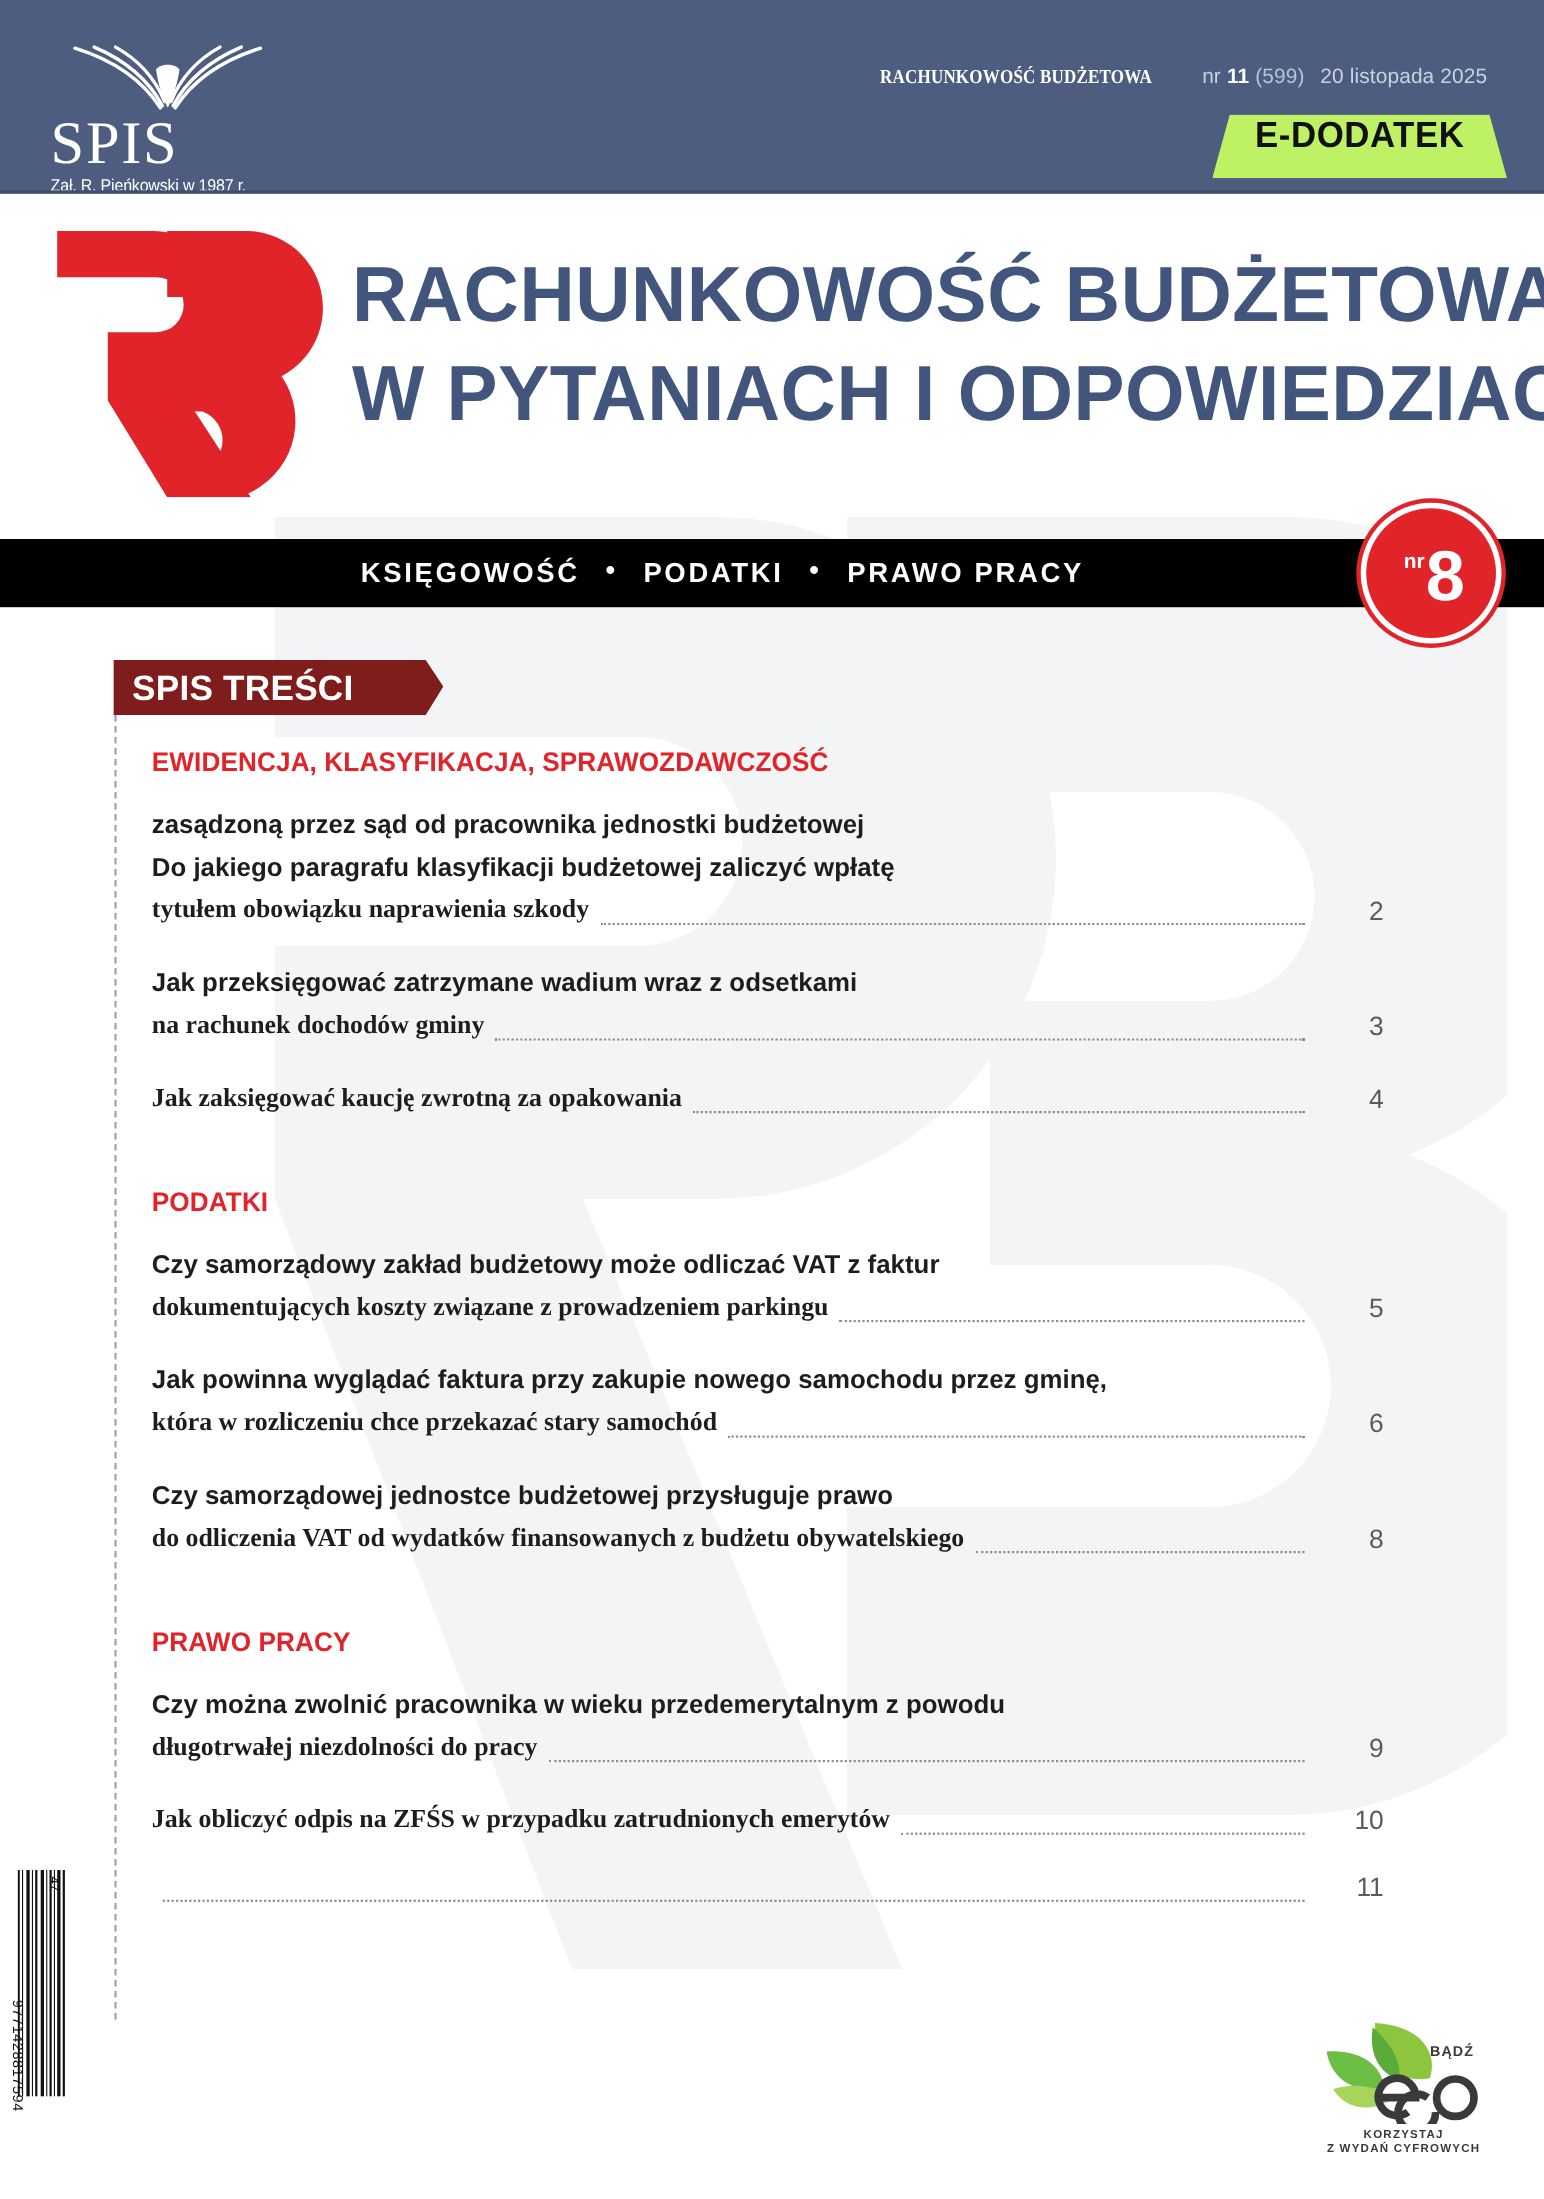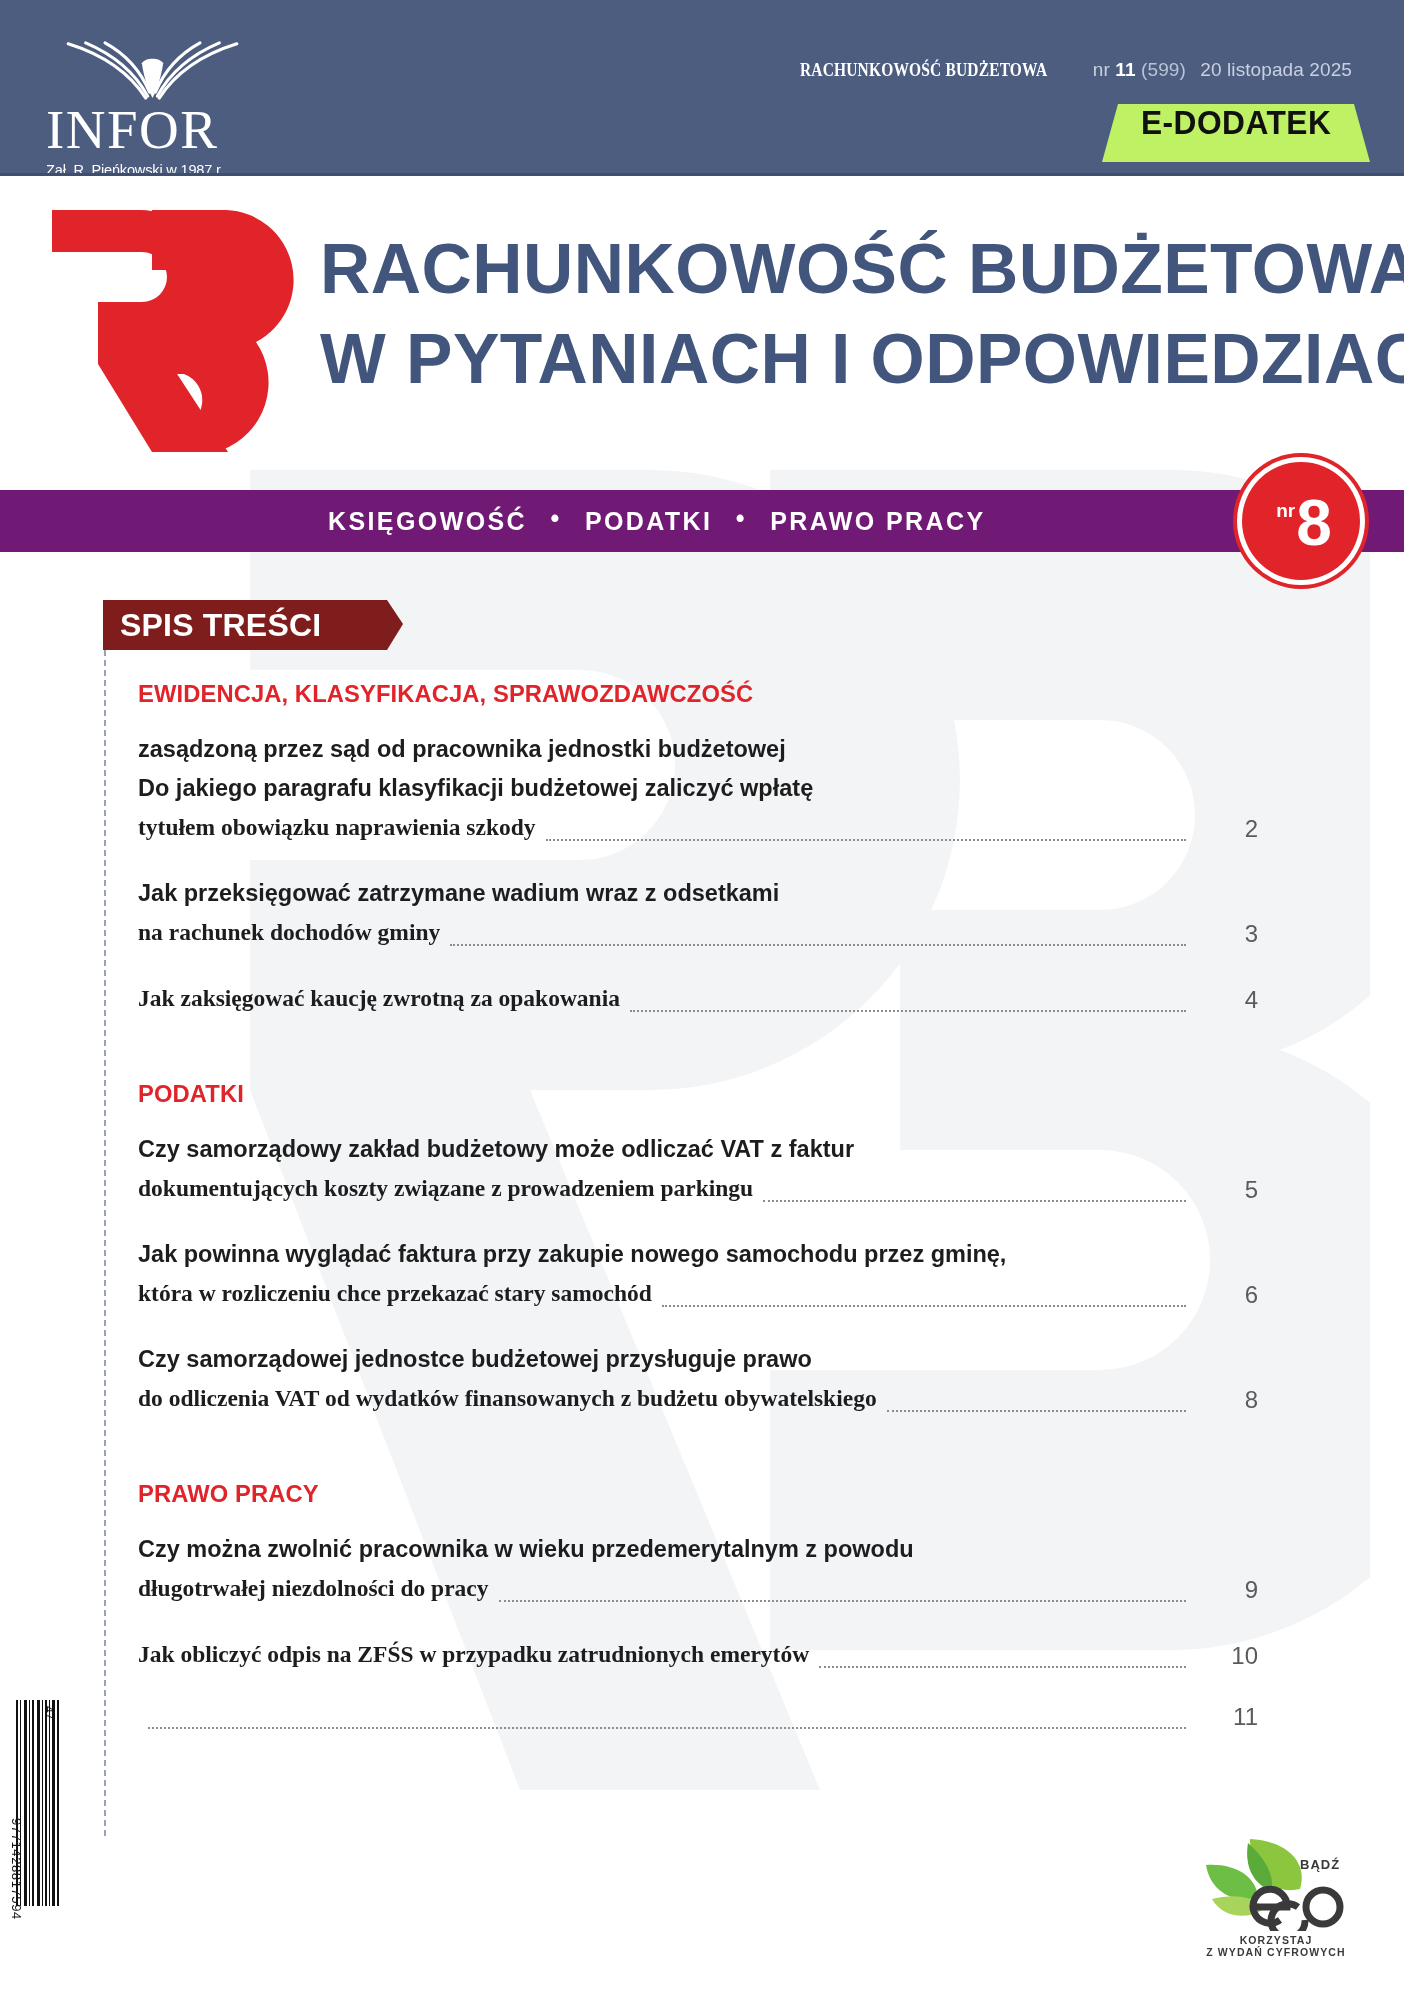--- a/index.html
+++ b/index.html
@@ -159,21 +159,21 @@
     white-space: nowrap;
   }
 
   
   .redbar {
     position: absolute;
     left: 0;
     top: 490px;
     width: 1404px;
     height: 62px;
-    background: #701a75;
+    background: #000000;
     z-index: 2;
     display: flex;
     align-items: center;
   }
   .redbar-inner {
     margin-left: 328px;
     color: #ffffff;
     font-weight: bold;
     font-size: 25px;
     letter-spacing: 2.4px;
@@ -395,21 +395,21 @@
         <g stroke="#ffffff" fill="none" stroke-width="3.2" stroke-linecap="round">
           <path d="M8 6 C 40 16, 70 34, 88 62"></path>
           <path d="M26 5 C 52 16, 76 34, 90 60"></path>
           <path d="M46 5 C 66 16, 82 32, 92 56"></path>
           <path d="M182 6 C 150 16, 120 34, 102 62"></path>
           <path d="M164 5 C 138 16, 114 34, 100 60"></path>
           <path d="M144 5 C 124 16, 108 32, 98 56"></path>
         </g>
         <path d="M84 26 C 88 20, 102 20, 106 26 C 104 40, 100 52, 95 62 C 90 52, 86 40, 84 26 Z" fill="#ffffff"></path>
       </svg>
-      <div class="infor-word">INFOR</div>
+      <div class="infor-word">SPIS</div>
       <div class="infor-sub">Zał. R. Pieńkowski w 1987 r.</div>
     </div>
 
     <div class="issue-line">
       <span class="issue-mag">RACHUNKOWOŚĆ BUDŻETOWA</span>
       <span class="issue-nr">nr</span>
       <span class="issue-num">11</span>
       <span class="issue-paren">(599)</span>
       <span class="issue-date">20 listopada 2025</span>
     </div>

